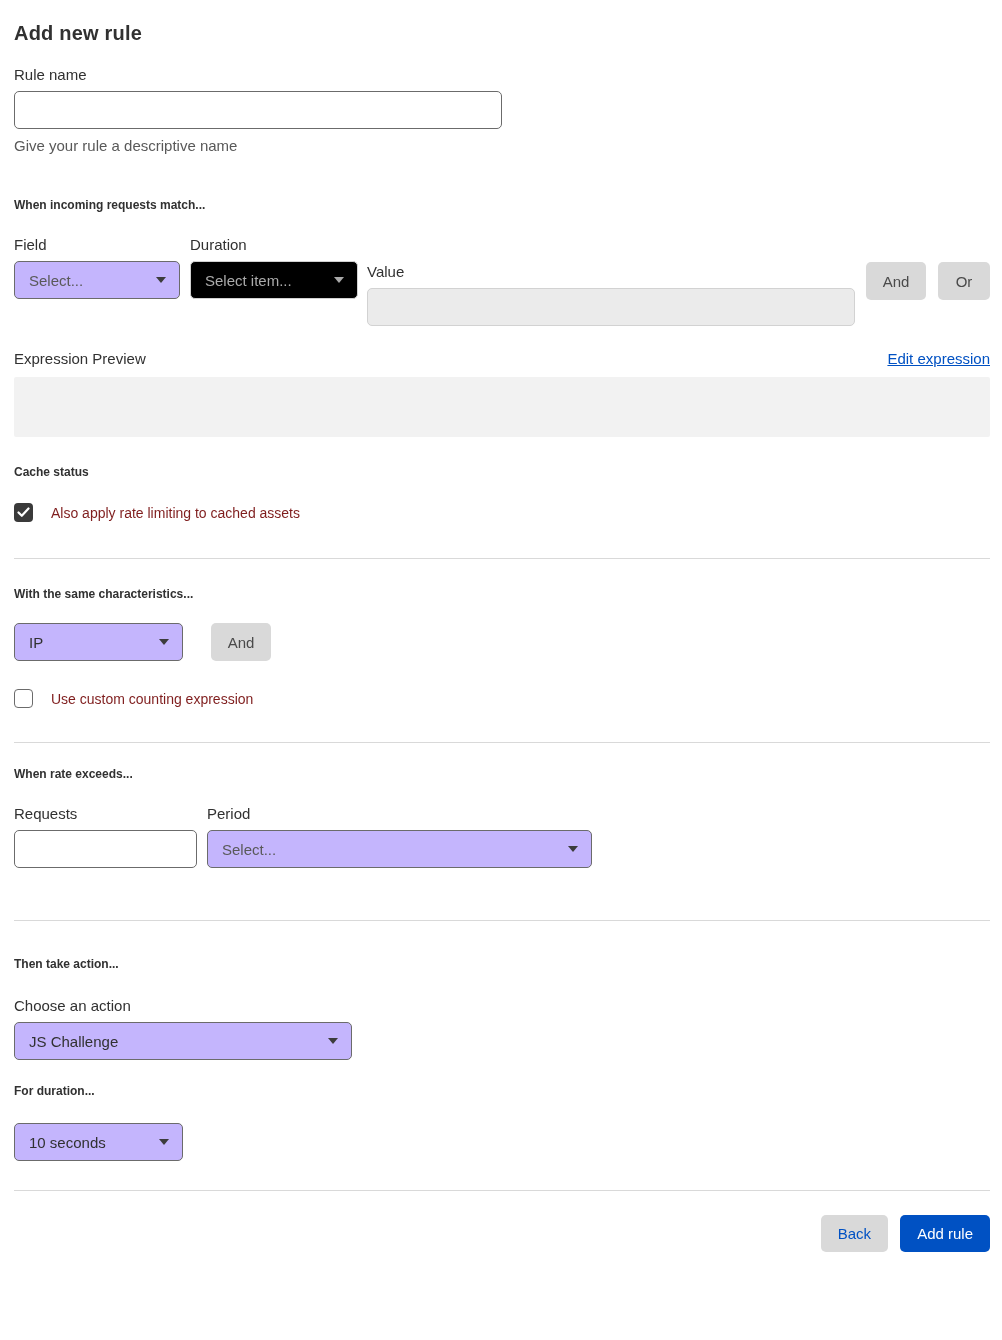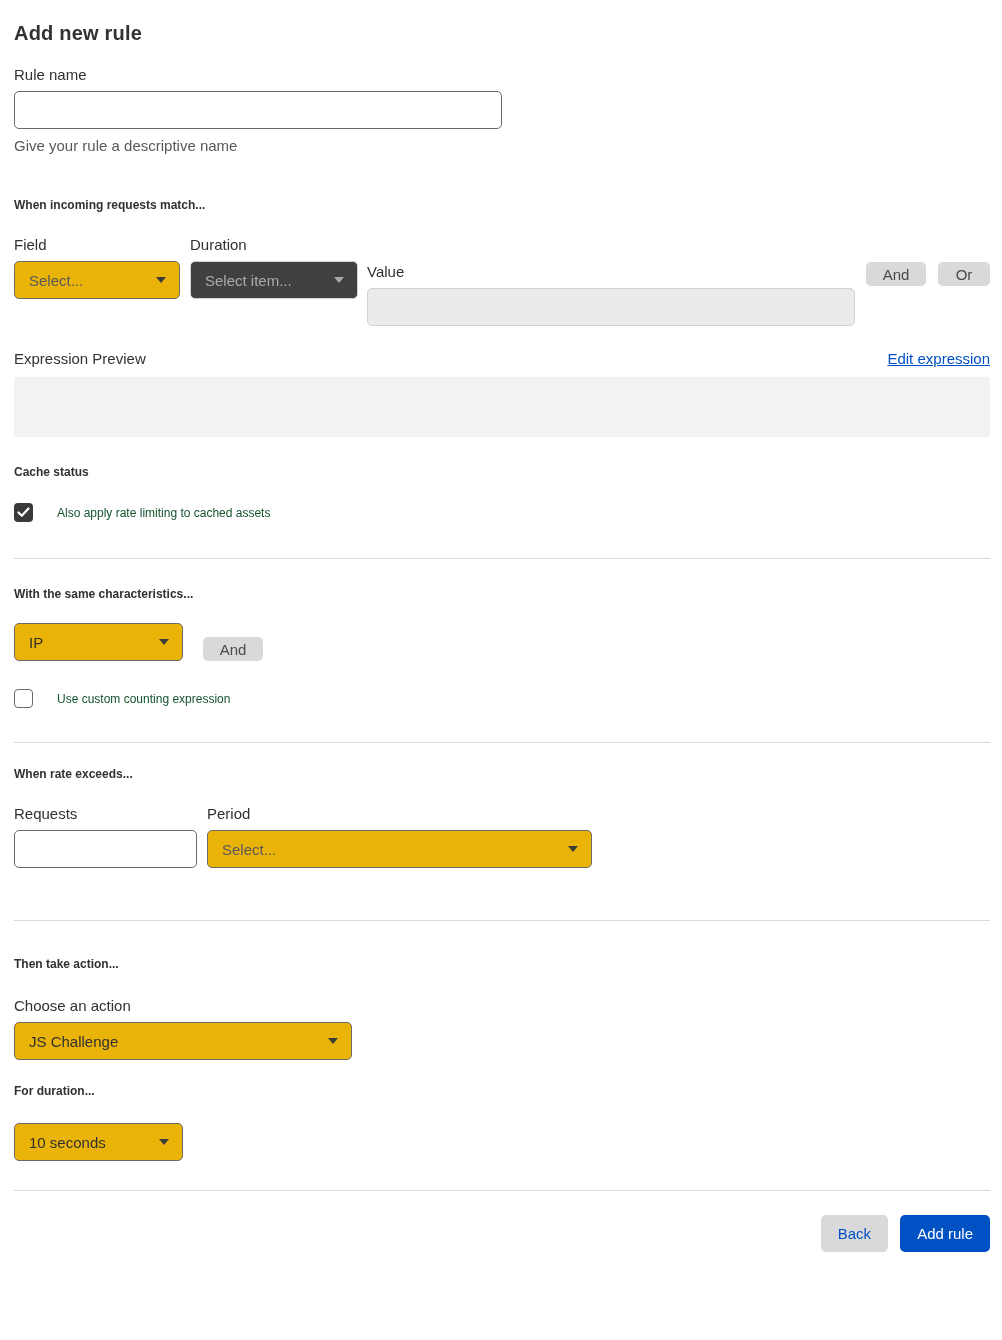--- a/index.html
+++ b/index.html
@@ -18,49 +18,49 @@
   .text-input {
     height:38px; border:1px solid #6b6b6b; border-radius:5px;
     padding:0 12px; font-size:15px; font-family:inherit; color:#313131; background:#fff;
     outline:none; display:block;
   }
   .text-input.disabled { background:#ebebeb; border-color:#d2d2d2; }
 
   .section-heading { font-size:12px; font-weight:700; color:#313131; margin:0; }
 
   .select {
-    height:38px; border:1px solid #6b6b6b; border-radius:5px; background:#eab308;
+    height:38px; border:1px solid #6b6b6b; border-radius:5px; background:#c4b5fd;
     display:flex; align-items:center; justify-content:space-between;
     padding:0 13px 0 14px; font-size:15px; color:#313131; cursor:pointer;
   }
   .select .placeholder { color:#595959; }
-  .select.disabled { background:#404040; border-color:#d2d2d2; cursor:default; }
+  .select.disabled { background:#000000; border-color:#d2d2d2; cursor:default; }
   .select.disabled .sel-text { color:#ababab; }
   .caret { width:0; height:0; border-left:5px solid transparent; border-right:5px solid transparent; border-top:6px solid #3c3c3c; flex:0 0 auto; margin-left:8px; }
   .select.disabled .caret { border-top-color:#a9a9a9; }
 
   .btn-gray {
     background:#d9d9d9; color:#4a4a4a; border:none; border-radius:5px;
-    height:24px; font-size:15px; font-family:inherit; cursor:pointer;
+    height:38px; font-size:15px; font-family:inherit; cursor:pointer;
   }
   .col-label { font-size:15px; color:#313131; margin-bottom:8px; display:block; }
 
   .match-row { display:flex; align-items:flex-start; }
 
   .link { color:#0051c3; text-decoration:underline; font-size:15px; cursor:pointer; }
 
   .preview-box { background:#f2f2f2; height:60px; border-radius:2px; margin-top:10px; }
 
   .divider { border:none; border-top:1px solid #d9d9d9; margin:0; }
 
   .checkbox-row { display:flex; align-items:center; }
   .cb { width:19px; height:19px; border-radius:4px; flex:0 0 auto; cursor:pointer; }
   .cb.checked { background:#3a3a3a; display:flex; align-items:center; justify-content:center; }
   .cb.unchecked { background:#fff; border:1.5px solid #6b6b6b; }
-  .cb-label { font-size:12px; color:#14532d; margin-left:24px; }
+  .cb-label { font-size:14px; color:#7f1d1d; margin-left:18px; }
 
   .footer { display:flex; justify-content:flex-end; gap:12px; margin-top:24px; }
   .btn-back { background:#d9d9d9; color:#0051c3; border:none; border-radius:5px; height:37px; padding:0 17px; font-size:15px; font-family:inherit; cursor:pointer; }
   .btn-primary { background:#0051c3; color:#ffffff; border:none; border-radius:5px; height:37px; padding:0 17px; font-size:15px; font-family:inherit; cursor:pointer; }
 
   
   .mt-40 { margin-top:21px; } .mt-44 { margin-top:44px; } .mt-24 { margin-top:24px; }
   .mt-38 { margin-top:24px;gap:27px; } .mt-36 { margin-top:36px; } .mt-28 { margin-top:28px; }
   .mt-22 { margin-top:22px; } .mt-34 { margin-top:34px; } .mt-52 { margin-top:52px; }
   .mt-26 { margin-top:26px; } .mt-25 { margin-top:25px; } .mt-29 { margin-top:29px; }
@@ -115,21 +115,21 @@
       <svg width="13" height="11" viewBox="0 0 13 11">
         <polyline points="1.5,5.5 4.8,8.8 11.5,1.5" fill="none" stroke="#ffffff" stroke-width="2.2" stroke-linecap="round" stroke-linejoin="round"></polyline>
       </svg>
     </span>
     <span class="cb-label">Also apply rate limiting to cached assets</span>
   </div>
 
   <hr class="divider mt-36">
 
   <h2 class="section-heading mt-28">With the same characteristics...</h2>
-  <div class="mt-22" style="display:flex; align-items:flex-end;">
+  <div class="mt-22" style="display:flex; align-items:flex-end;gap:8px;">
     <div class="select" style="width:169px;">
       <span class="sel-text">IP</span>
       <span class="caret"></span>
     </div>
     <button class="btn-gray" style="width:60px; margin-left:20px;">And</button>
   </div>
   <div class="checkbox-row mt-28">
     <span class="cb unchecked"></span>
     <span class="cb-label">Use custom counting expression</span>
   </div>

